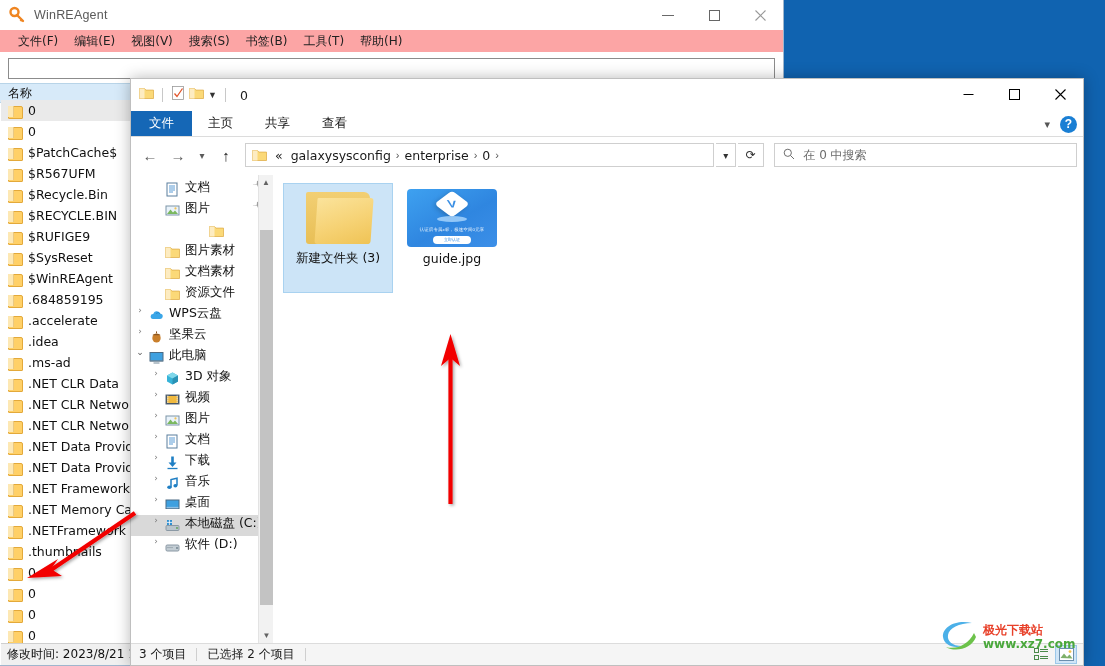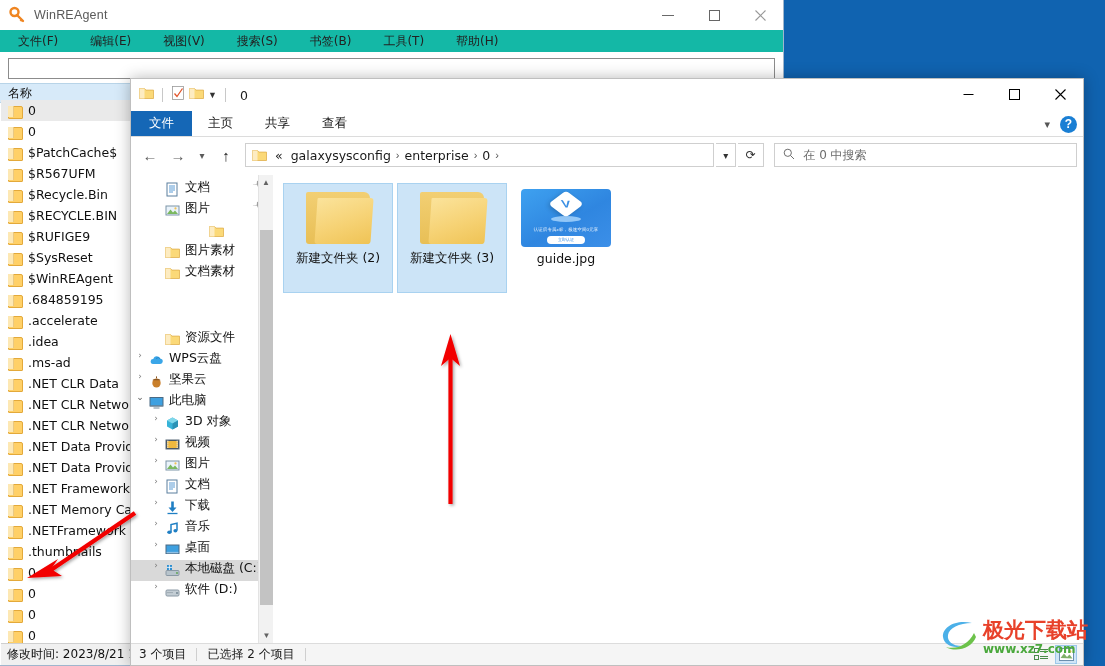--- a/index.html
+++ b/index.html
@@ -35,21 +35,21 @@
   .ev-title {
     font-size: 12.5px; color: #5a5a5a; letter-spacing: .2px;
   }
   .ev-winbtns { position: absolute; right: 0; top: 0; display: flex; }
   .ev-winbtn {
     width: 46px; height: 30px; display: flex; align-items: center;
     justify-content: center; color: #555; font-size: 12px;
   }
   .ev-menubar {
     height: 22px; display: flex; align-items: center; padding-left: 10px;
-    background: #14b8a6; gap: 16px;
+    background: #fca5a5; gap: 0px;
   }
   .ev-menu-item {
     font-size: 12px; color: #222; padding: 2px 8px; white-space: nowrap;
     font-family: "DejaVu Sans", "Liberation Sans", sans-serif;
   }
   .ev-searchbox {
     margin: 6px 8px 4px 8px; height: 21px; border: 1px solid #8c8c8c;
     background: #fff;
   }
   .ev-colheader {
@@ -274,21 +274,21 @@
   
   .arrow-svg { position: absolute; left: 0; top: 0; pointer-events: none; }
 
   
   .watermark {
     position: absolute; left: 938px; top: 612px; width: 160px; height: 50px;
     display: flex; align-items: center; gap: 3px;
   }
   .wm-text { display: flex; flex-direction: column; line-height: 1; }
   .wm-cn {
-    font-size: 21px; font-weight: bold; color: #e8412a;
+    font-size: 12px; font-weight: bold; color: #e8412a;
     font-family: "DejaVu Sans", "Liberation Sans", sans-serif;
     letter-spacing: 0px;
   }
   .wm-url {
     font-size: 12px; color: #4aa83c; font-weight: bold; margin-top: 2px;
     font-family: "DejaVu Sans", "Liberation Sans", sans-serif;
   }
 </style>
 </head>
 <body>
@@ -588,21 +588,21 @@
             <div class="np-item" style="padding-left: 18px;">
               <span class="np-chev"></span>
               <span class="np-ic">
                 <svg width="15" height="13" viewBox="0 0 15 13">
                   <path d="M0.5 1.5h5l1.4 1.6h7.6v8.4H0.5z" fill="#fbd978" stroke="#e0b04c" stroke-width="0.8"></path>
                   <path d="M0.5 1.5h5v10H0.5z" fill="#fdecc2"></path>
                 </svg>
               </span>
               <span class="np-label">文档素材</span>
             </div>
-            <div class="np-item" style="padding-left: 18px; margin-top: 45px;">
+            <div class="np-item" style="padding-left: 18px;">
               <span class="np-chev"></span>
               <span class="np-ic">
                 <svg width="15" height="13" viewBox="0 0 15 13">
                   <path d="M0.5 1.5h5l1.4 1.6h7.6v8.4H0.5z" fill="#fbd978" stroke="#e0b04c" stroke-width="0.8"></path>
                   <path d="M0.5 1.5h5v10H0.5z" fill="#fdecc2"></path>
                 </svg>
               </span>
               <span class="np-label">资源文件</span>
             </div>
             <div class="np-item" style="padding-left: 2px;">
@@ -736,27 +736,20 @@
             </div>
           </div>
         <div class="np-scroll">
           <div class="arrow">▲</div>
           <div class="np-thumb"></div>
           <div class="arrow bot">▼</div>
         </div>
       </div>
 
       <div class="content" id="content-area">
-          <div class="tile selected">
-            <div class="folder-lg">
-              <div class="back"></div>
-              <div class="front"></div>
-            </div>
-            <div class="label">新建文件夹 (2)</div>
-          </div>
           <div class="tile selected">
             <div class="folder-lg">
               <div class="back"></div>
               <div class="front"></div>
             </div>
             <div class="label">新建文件夹 (3)</div>
           </div>
           <div class="tile">
             <div class="jpg-thumb">
               <div class="jpg-cube">

